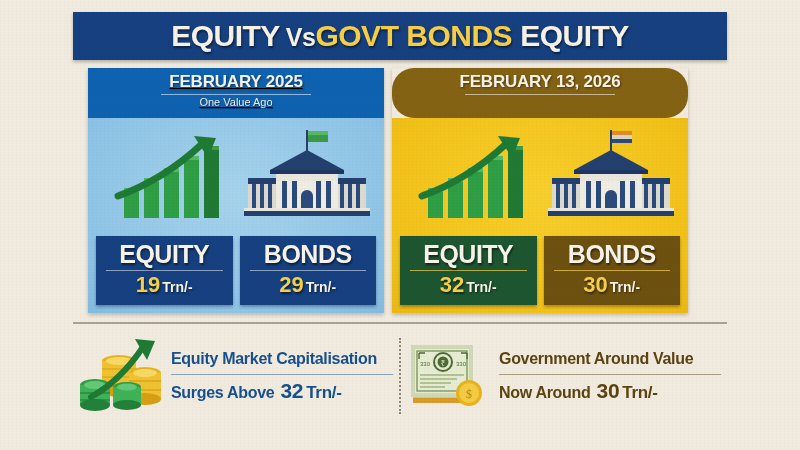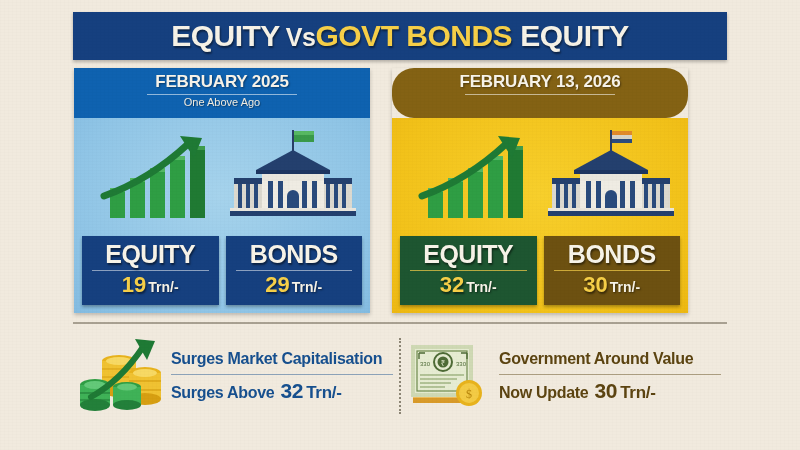--- a/index.html
+++ b/index.html
@@ -58,21 +58,21 @@
 
   
   .panel {
     position: absolute;
     top: 68px;
     width: 296px;
     height: 245px;
     overflow: hidden;
     box-shadow: 0 2px 4px rgba(0,0,0,0.22);
   }
-  #panel-left  { left: 74px;  }
+  #panel-left  { left: 88px; text-decoration: underline;  }
   #panel-right { left: 392px; }
 
   .panel-head {
     height: 50px;
     position: relative;
     text-align: center;
     padding-top: 4px;
     box-sizing: border-box;
   }
   #panel-left  .panel-head { background: #0f62b0; }
@@ -256,21 +256,21 @@
   <div class="title-bar">
     <div class="title-text">
       <span class="t-white">EQUITY</span><span class="t-white t-sm" style="margin-left:6px;">Vs</span><span class="t-gold" style="">GOVT BONDS</span><span class="t-white" style="margin-left:8px;">EQUITY</span>
     </div>
   </div>
 
   <div class="panel" id="panel-left">
     <div class="panel-head">
       <div class="panel-date">FEBRUARY 2025</div>
       <div class="head-rule"></div>
-      <div class="panel-sub">One Above Ago</div>
+      <div class="panel-sub">One Value Ago</div>
     </div>
     <div class="panel-body">
 
       <div class="art art-chart">
         <svg class="chart-svg" width="140" height="96" viewBox="0 0 140 96">
           <rect x="26" y="62" width="15" height="30" fill="#2f9e44"></rect>
           <rect x="26" y="62" width="15" height="4" fill="#54b864"></rect>
           <rect x="46" y="52" width="15" height="40" fill="#2f9e44"></rect>
           <rect x="46" y="52" width="15" height="4" fill="#54b864"></rect>
           <rect x="66" y="42" width="15" height="50" fill="#2f9e44"></rect>
@@ -441,21 +441,21 @@
             <ellipse cx="48" cy="52" rx="14" ry="5" fill="#2f9e44"></ellipse>
             <rect x="34" y="52" width="28" height="18" fill="#3fb257"></rect>
             <ellipse cx="48" cy="70" rx="14" ry="5" fill="#23803a"></ellipse>
             <ellipse cx="48" cy="52" rx="10" ry="3.5" fill="#63c978"></ellipse>
           </g>
           <path d="M12 62 C 30 52, 48 36, 64 12" stroke="#1f7a35" stroke-width="6" fill="none" stroke-linecap="round"></path>
           <path d="M56 4 L76 6 L68 25 Z" fill="#1f7a35"></path>
         </svg>
       </div>
       <div class="foot-text">
-        <div class="foot-line1 c-blue">Surges Market Capitalisation</div>
+        <div class="foot-line1 c-blue">Equity Market Capitalisation</div>
         <div class="foot-rule r-blue"></div>
         <div class="foot-line2 c-blue">
           <span>Surges Above</span><span class="foot-big" style="margin-left:6px;">32</span><span class="foot-unit" style="margin-left:3px;">Trn/-</span>
         </div>
       </div>
     </div>
 
     <div class="foot-divider"></div>
 
     <div class="foot-col">
@@ -479,19 +479,19 @@
           <path d="M60 18 L60 24 M60 18 L54 18" stroke="#4e6b36" stroke-width="1.4" fill="none"></path>
           <circle cx="62" cy="58" r="13" fill="#e8b31d"></circle>
           <circle cx="62" cy="58" r="10" fill="#f3cb45"></circle>
           <text x="62" y="63" font-family="'Liberation Serif',serif" font-size="12" fill="#b8860b" text-anchor="middle">$</text>
         </svg>
       </div>
       <div class="foot-text">
         <div class="foot-line1 c-brown">Government Around Value</div>
         <div class="foot-rule r-brown"></div>
         <div class="foot-line2 c-brown">
-          <span>Now Update</span><span class="foot-big" style="margin-left:6px;">30</span><span class="foot-unit" style="margin-left:3px;">Trn/-</span>
+          <span>Now Around</span><span class="foot-big" style="margin-left:6px;">30</span><span class="foot-unit" style="margin-left:3px;">Trn/-</span>
         </div>
       </div>
     </div>
 
   </div>
 </div>
 
 </body></html>

